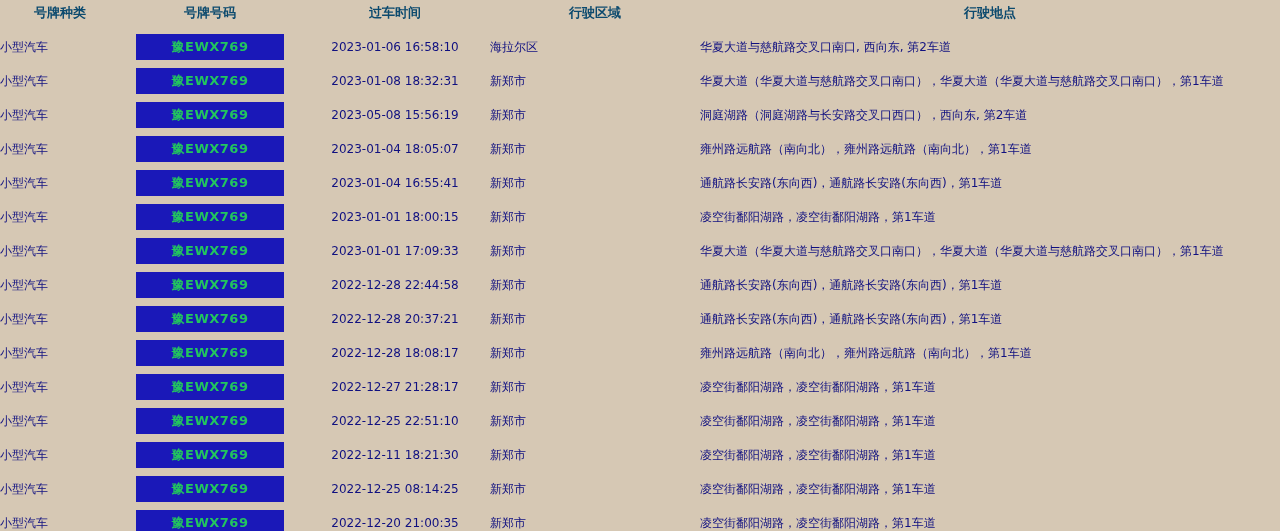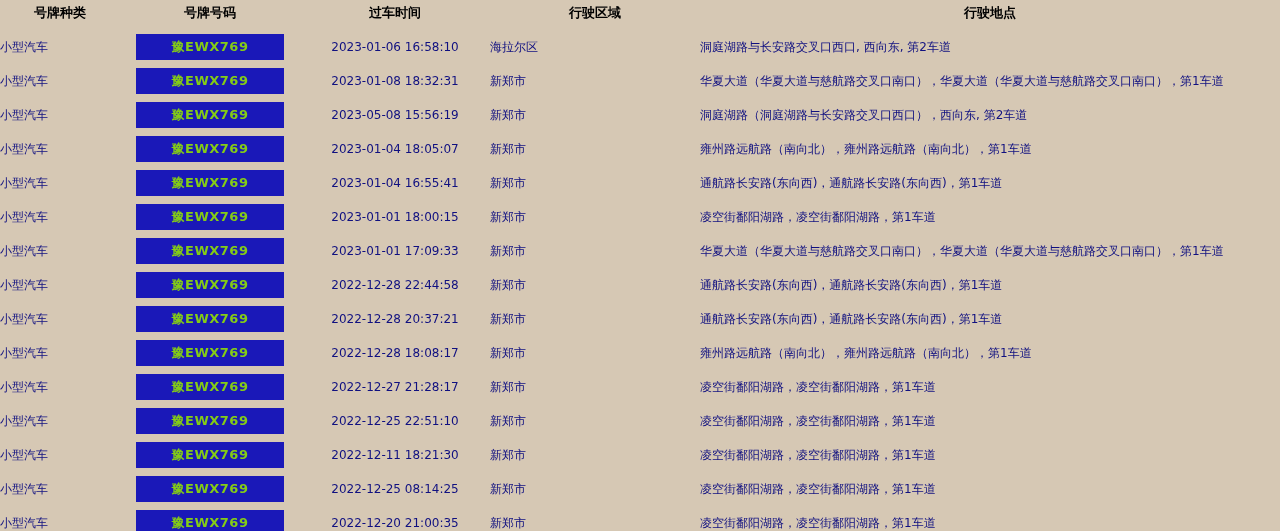--- a/index.html
+++ b/index.html
@@ -22,21 +22,21 @@
     background: #d6c8b4;
   }
   table.records {
     border-collapse: collapse;
     width: 1280px;
     table-layout: fixed;
   }
   table.records th {
     font-size: 13px;
     font-weight: bold;
-    color: #000000;
+    color: #0c4a6e;
     text-align: center;
     padding: 4px 0 8px 0;
     white-space: nowrap;
   }
   table.records td {
     font-size: 12px;
     color: #101080;
     padding: 4px 0;
     white-space: nowrap;
     vertical-align: middle;
@@ -55,21 +55,21 @@
 
   th.h-type  { text-align: center; }
   th.h-plate { text-align: center; }
   th.h-time  { text-align: center; }
   th.h-area  { text-align: center; margin-top: 36px; }
   th.h-place { text-align: center; margin-top: 36px; }
 
   .plate-box {
     display: block;
     background: #1a18b8;
-    color: #84cc16;
+    color: #22c55e;
     font-size: 13px;
     font-weight: bold;
     text-align: center;
     padding: 4px 2px;
     margin: 0 auto;
     width: 144px;
     letter-spacing: 0.5px;
   }
 </style>
 </head>
@@ -94,21 +94,21 @@
       </tr>
     </thead>
     <tbody id="rows-body">
         <tr>
           <td class="type">小型汽车</td>
           <td class="plate">
             <span class="plate-box">豫EWX769</span>
           </td>
           <td class="time">2023-01-06 16:58:10</td>
           <td class="area">海拉尔区</td>
-          <td class="place">洞庭湖路与长安路交叉口西口, 西向东, 第2车道</td>
+          <td class="place">华夏大道与慈航路交叉口南口, 西向东, 第2车道</td>
         </tr>
         <tr>
           <td class="type">小型汽车</td>
           <td class="plate">
             <span class="plate-box">豫EWX769</span>
           </td>
           <td class="time">2023-01-08 18:32:31</td>
           <td class="area">新郑市</td>
           <td class="place">华夏大道（华夏大道与慈航路交叉口南口），华夏大道（华夏大道与慈航路交叉口南口），第1车道</td>
         </tr>

